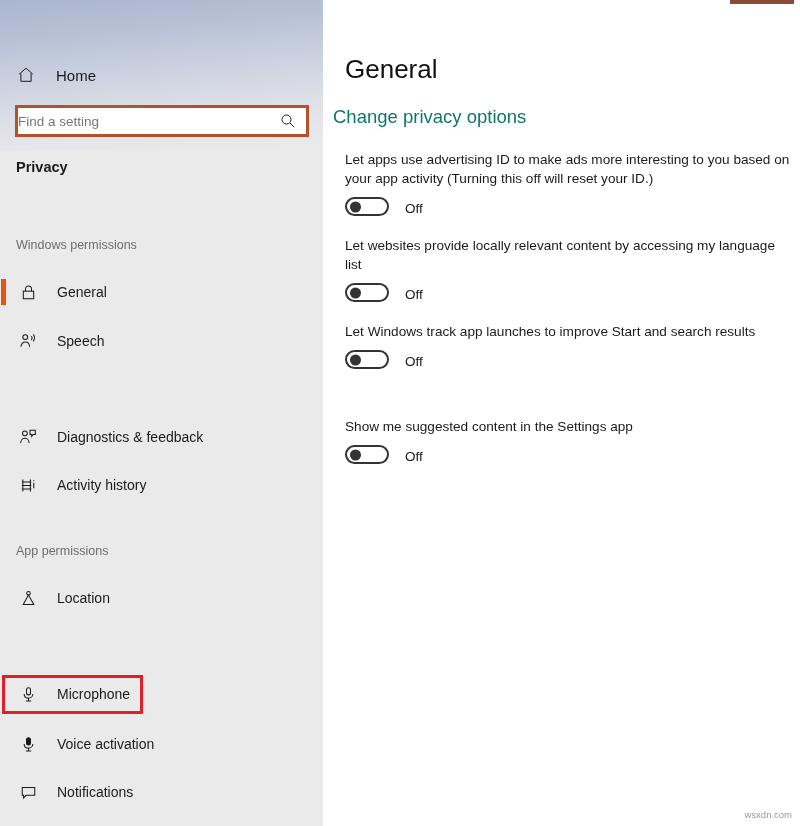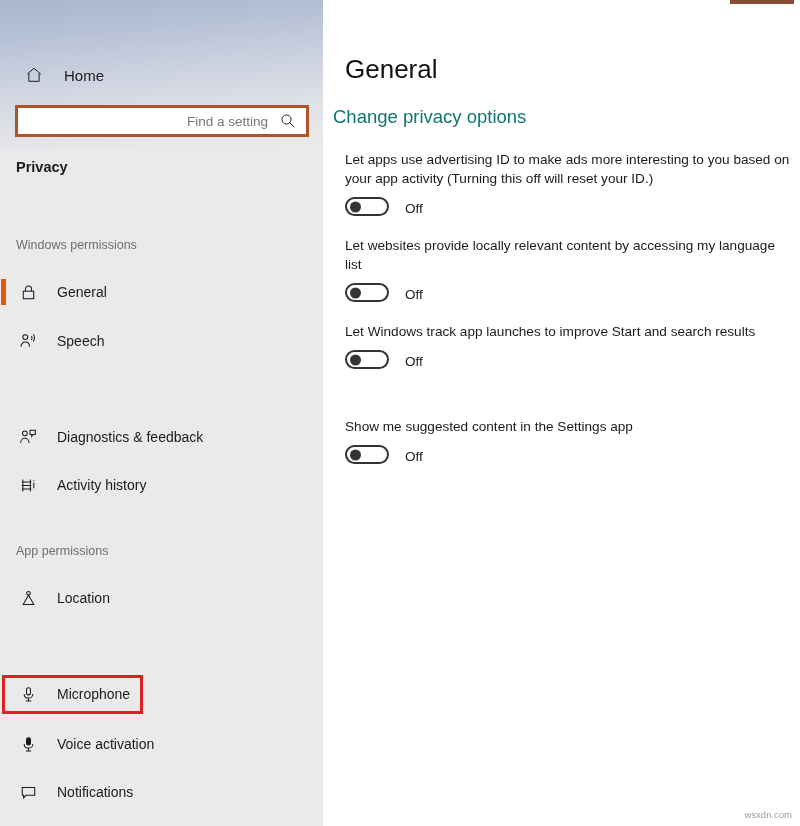--- a/index.html
+++ b/index.html
@@ -63,21 +63,21 @@
     position: absolute;
     left: 64px; top: 7px;
     font-size: 12.5px;
     color: #1b1b1b;
     letter-spacing: .1px;
   }
 
   
   .home-row {
     position: absolute;
-    left: 8px; top: 60px;
+    left: 0; top: 60px;
     width: 323px; height: 30px;
     display: flex; align-items: center;
   }
   .home-icon {
     width: 24px; height: 24px;
     margin-left: 14px;
     display: flex; align-items: center; justify-content: center;
     color: #1b1b1b;
   }
   .home-label {
@@ -99,22 +99,21 @@
     width: 100%; height: 100%;
     background: #ffffff;
     display: flex; align-items: center;
   }
   .search-input {
     border: 0; outline: 0;
     background: transparent;
     font-family: "Liberation Sans", sans-serif;
     font-size: 13.5px;
     color: #3a3a3a;
-    padding-left: 13px;
-    width: 250px; height: 100%; text-align: right;
+    width: 250px; height: 100%;
   }
   .search-input::placeholder { color: #767676; }
   .search-icon {
     position: absolute;
     right: 10px; top: 50%;
     transform: translateY(-50%);
     width: 16px; height: 16px;
     color: #1b1b1b;
   }
 

